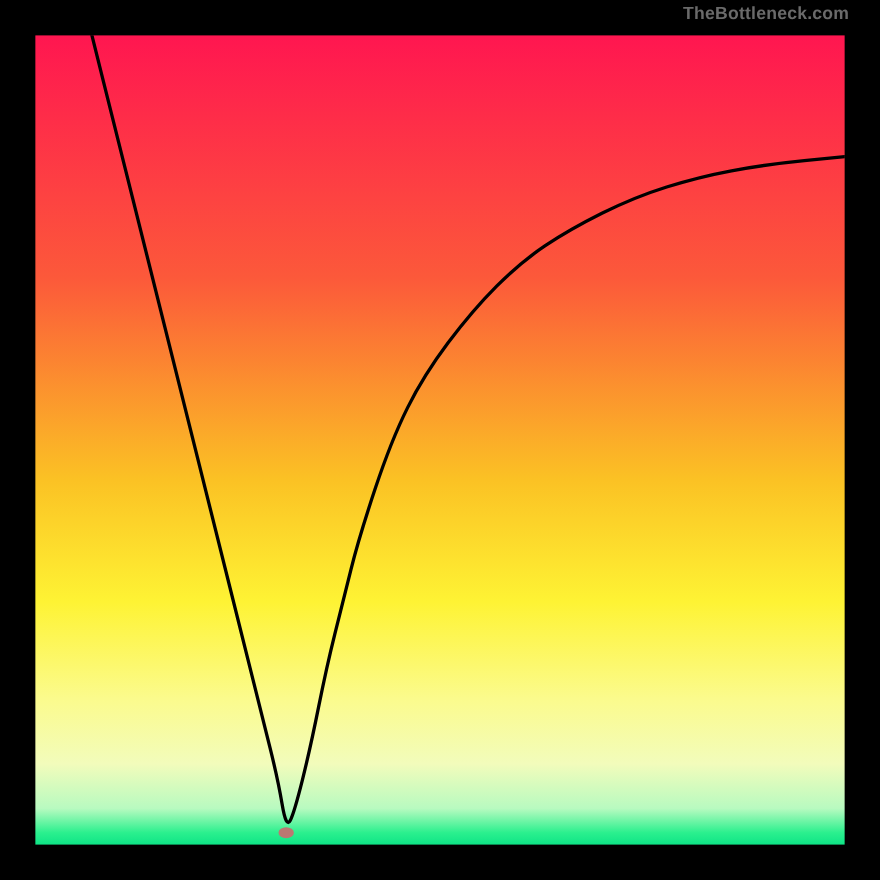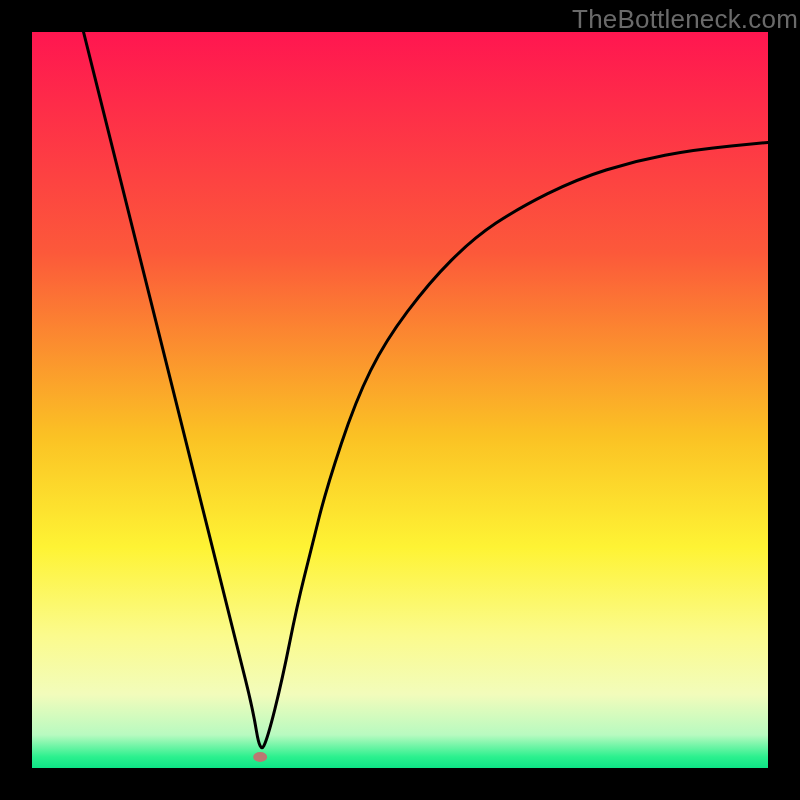--- a/index.html
+++ b/index.html
@@ -21,24 +21,24 @@
     position: absolute;
     left: 32px;
     top: 32px;
     width: 736px;
     height: 736px;
     
   }
   .watermark {
     position: absolute;
     top: 4px;
-    right: 2px;
+    right: 28px;
     color: #6a6a6a;
-    font-size: 26px;
-    font-weight: 400;
+    font-size: 16px;
+    font-weight: 700;
     letter-spacing: 0.2px;
     user-select: none;
   }
 </style>
 </head>
 <body>
 
 <div class="stage">
 
   <svg class="plot" viewBox="0 0 736 736" width="736" height="736" preserveAspectRatio="none">

